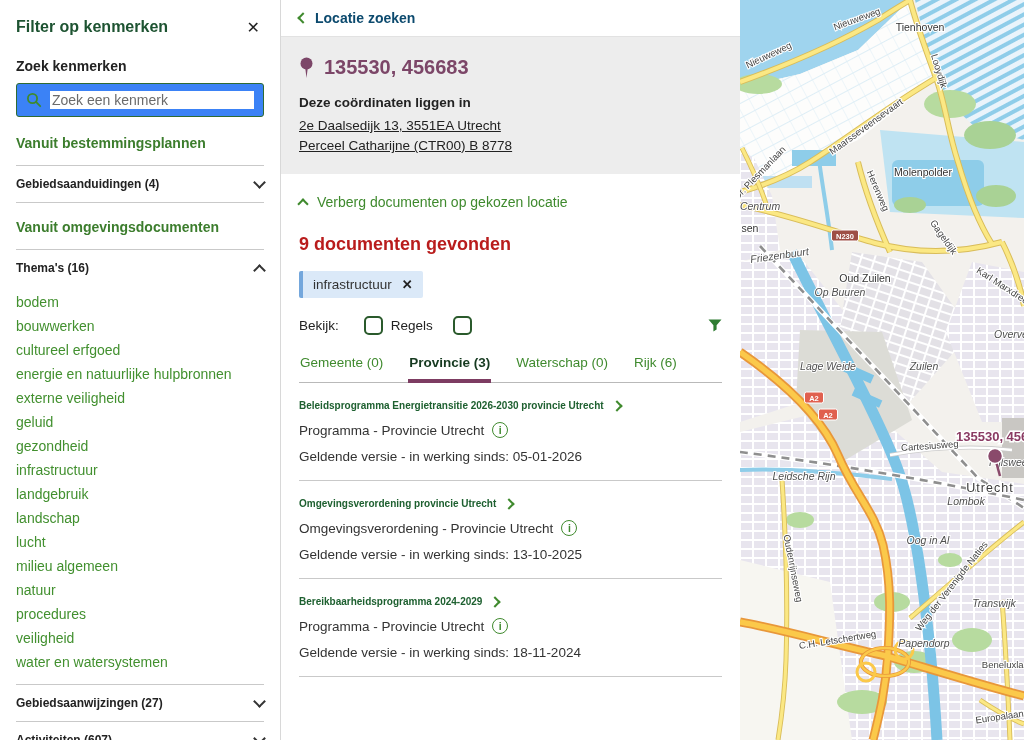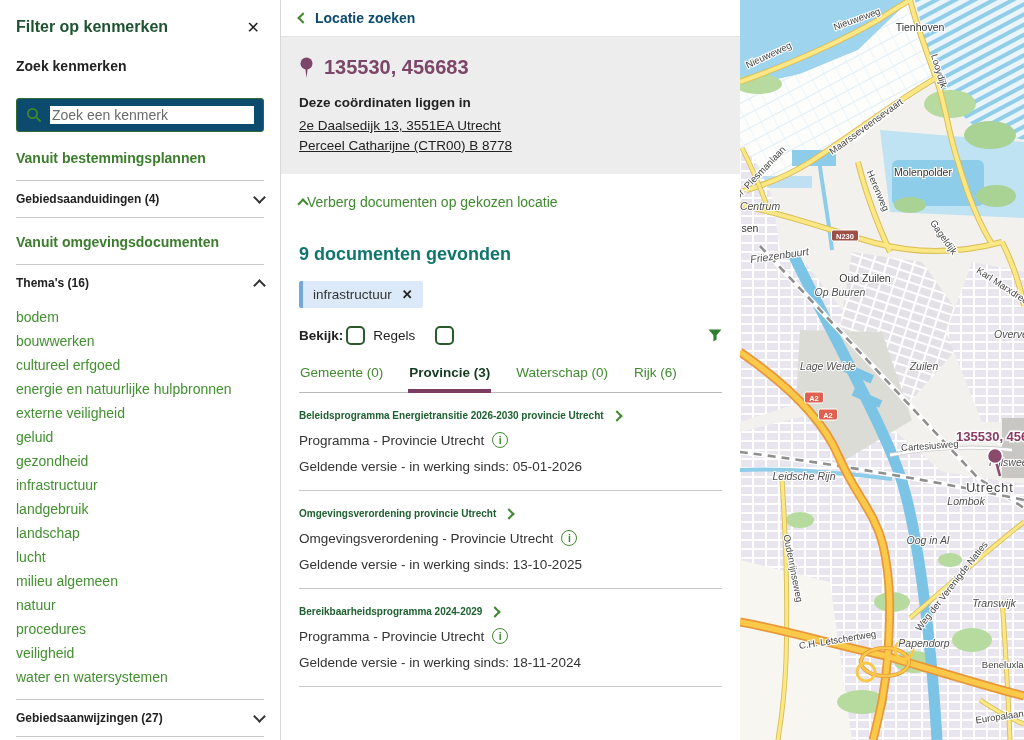--- a/index.html
+++ b/index.html
@@ -6,23 +6,23 @@
   .app{position:relative;width:1024px;height:740px;display:flex;overflow:hidden;background:#fff;}
   a{cursor:pointer;}
   hr{border:none;border-top:1px solid #c9c9c9;margin:0;}
 
   
   .sidebar{width:281px;min-width:281px;box-sizing:border-box;border-right:1px solid #d8d8d8;
            padding:18px 16px 0 16px;overflow:hidden;background:#fff;}
   .sb-titlerow{display:flex;justify-content:space-between;align-items:flex-start;margin-bottom:20px;}
   .sb-title{font-size:16px;font-weight:bold;color:#1d5331;}
   .close-x{font-size:16px;color:#222;line-height:16px;padding:2px 4px;cursor:pointer;background:none;border:none;font-family:inherit;}
-  .sb-label{font-size:14px;font-weight:bold;margin-bottom:24px;}
+  .sb-label{font-size:14px;font-weight:bold;margin-bottom:9px;}
   .search-box{display:flex;align-items:center;gap:8px;border:1px solid #2f6b33;border-radius:3px;
-              padding:7px 9px;margin-bottom:18px;background:#0c4a6e;}
+              padding:7px 9px;margin-bottom:18px;background:#3b82f6;}
   .search-box input{border:none;outline:none;font-size:14px;width:100%;font-family:inherit;color:#333;}
   .search-box input::placeholder{color:#6b6b6b;}
   .sb-greenhead{font-size:14px;font-weight:bold;color:#3c7d2d;margin:16px 0 14px;display:block;text-decoration:none;}
   .sb-section{display:flex;justify-content:space-between;align-items:center;padding:11px 0;cursor:pointer;}
   .sb-section .t{font-size:12px;font-weight:bold;color:#222;}
   .themes{list-style:none;margin:4px 0 10px;padding:0 0 0 0;}
   .themes li{line-height:24px;}
   .theme-link{color:#42902f;font-size:14px;text-decoration:none;}
 
   .chev{display:inline-block;width:7px;height:7px;border-right:2px solid #333;border-bottom:2px solid #333;}
@@ -36,27 +36,27 @@
   
   .content{width:459px;min-width:459px;box-sizing:border-box;background:#fff;display:flex;flex-direction:column;overflow:hidden;}
   .topbar{height:36px;min-height:36px;border-bottom:1px solid #e2e2e2;display:flex;align-items:center;padding:0 18px;}
   .back-link{display:inline-flex;align-items:center;gap:8px;color:#0c4a6e;font-size:14px;font-weight:bold;text-decoration:none;}
   .graybox{background:#ededed;padding:15px 18px 18px;}
   .coordrow{display:flex;align-items:center;gap:10px;margin:4px 0 16px;}
   .coords{font-size:20px;font-weight:bold;color:#7c4668;}
   .gb-intro{font-size:13.5px;font-weight:bold;margin-bottom:6px;}
   .gb-link{display:block;font-size:13.5px;color:#222;text-decoration:underline;line-height:20px;}
   .panel-body{padding:14px 18px 0;overflow:hidden;}
-  .hide-docs{display:inline-flex;align-items:center;color:#3f8a2e;font-size:14px;text-decoration:none;margin:6px 0 4px;}
-  .results-h{font-size:18px;font-weight:bold;color:#0f766e;margin:30px 0 16px;}
+  .hide-docs{display:inline-flex;align-items:center;gap:10px;color:#3f8a2e;font-size:14px;text-decoration:none;margin:6px 0 4px;}
+  .results-h{font-size:18px;font-weight:bold;color:#b91c1c;margin:20px 0 16px;}
   .chip{display:inline-flex;align-items:center;gap:10px;background:#dbe9f8;border-left:4px solid #74a7dc;
         padding:6px 10px;font-size:13.5px;color:#333;border-radius:2px;}
   .chip .x{font-size:13px;color:#222;cursor:pointer;font-weight:bold;}
   .bekijkrow{display:flex;align-items:center;margin-top:18px;font-size:13.5px;}
-  .bekijk-label{font-weight:bold;margin-right:3px;}
+  .bekijk-label{font-weight:normal;margin-right:25px;}
   .cb{display:inline-flex;align-items:center;gap:8px;margin-right:20px;cursor:pointer;}
   .cb .box{width:19px;height:19px;border:2px solid #2a5a2c;border-radius:5px;background:#fff;box-sizing:border-box;}
   .extra-filters{margin-left:auto;display:inline-flex;align-items:center;gap:7px;color:#3f8a2e;font-size:13.5px;text-decoration:none;}
   .tabs{display:flex;gap:24px;margin-top:20px;border-bottom:1px solid #b9b9b9;}
   .tab{font-size:13.5px;color:#3f8a2e;padding:0 1px 9px;border-bottom:4px solid transparent;margin-bottom:-1px;cursor:pointer;}
   .tab.active{color:#163a20;font-weight:bold;border-bottom-color:#7d3c62;}
   .doc{padding:17px 0 16px;border-bottom:1px solid #c9c9c9;}
   .doc-titlerow{display:flex;align-items:center;gap:9px;margin-bottom:11px;}
   .doc-title{font-size:10px;font-weight:bold;color:#1e6030;text-decoration:none;}
   .doc-meta{display:flex;align-items:center;gap:8px;font-size:13.5px;color:#333;margin-bottom:11px;}

